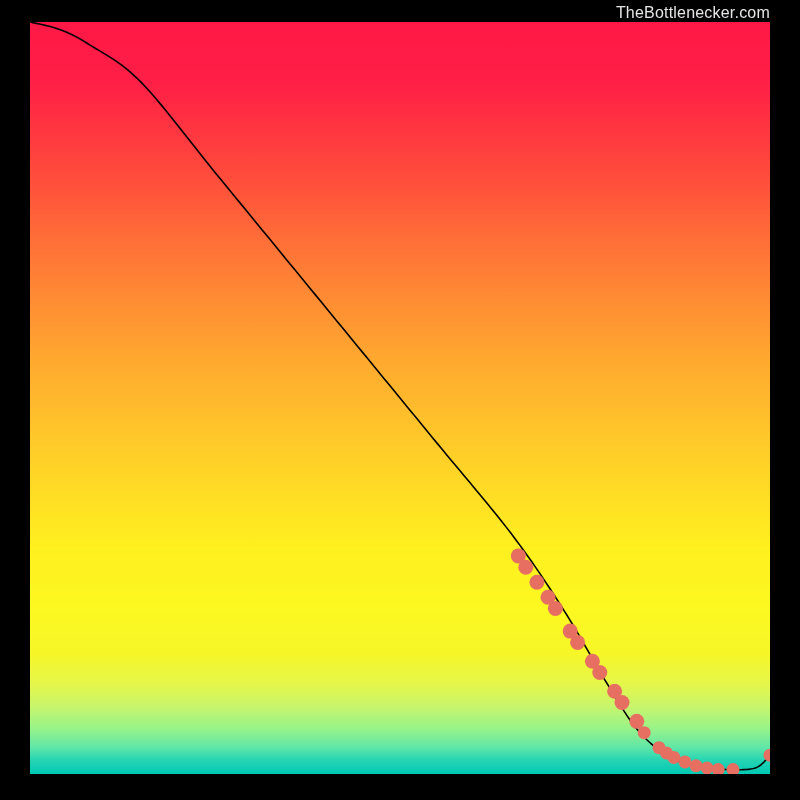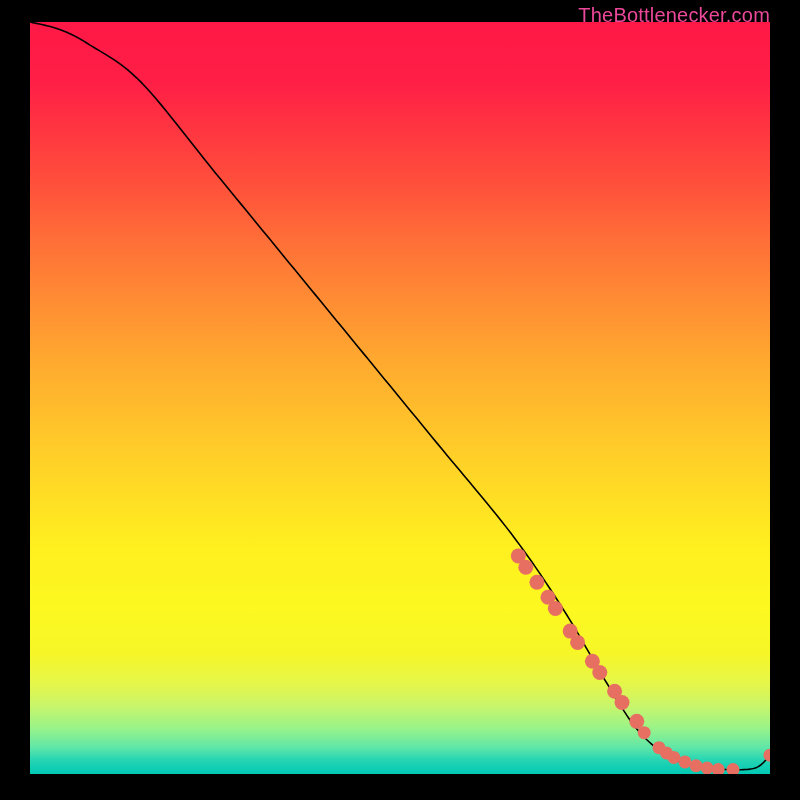--- a/index.html
+++ b/index.html
@@ -8,22 +8,22 @@
     height: 800px;
     background: #000;
     position: relative;
     overflow: hidden;
     font-family: Arial, Helvetica, sans-serif;
   }
   .source-label {
     position: absolute;
     top: 4px;
     right: 30px;
-    color: #ec4899;
-    font-size: 20px;
+    color: #e5e5e5;
+    font-size: 16px;
     font-weight: 400;
     letter-spacing: 0.2px;
     z-index: 20;
   }
   .plot {
     position: absolute;
     left: 30px;
     top: 22px;
     width: 740px;
     height: 752px;

